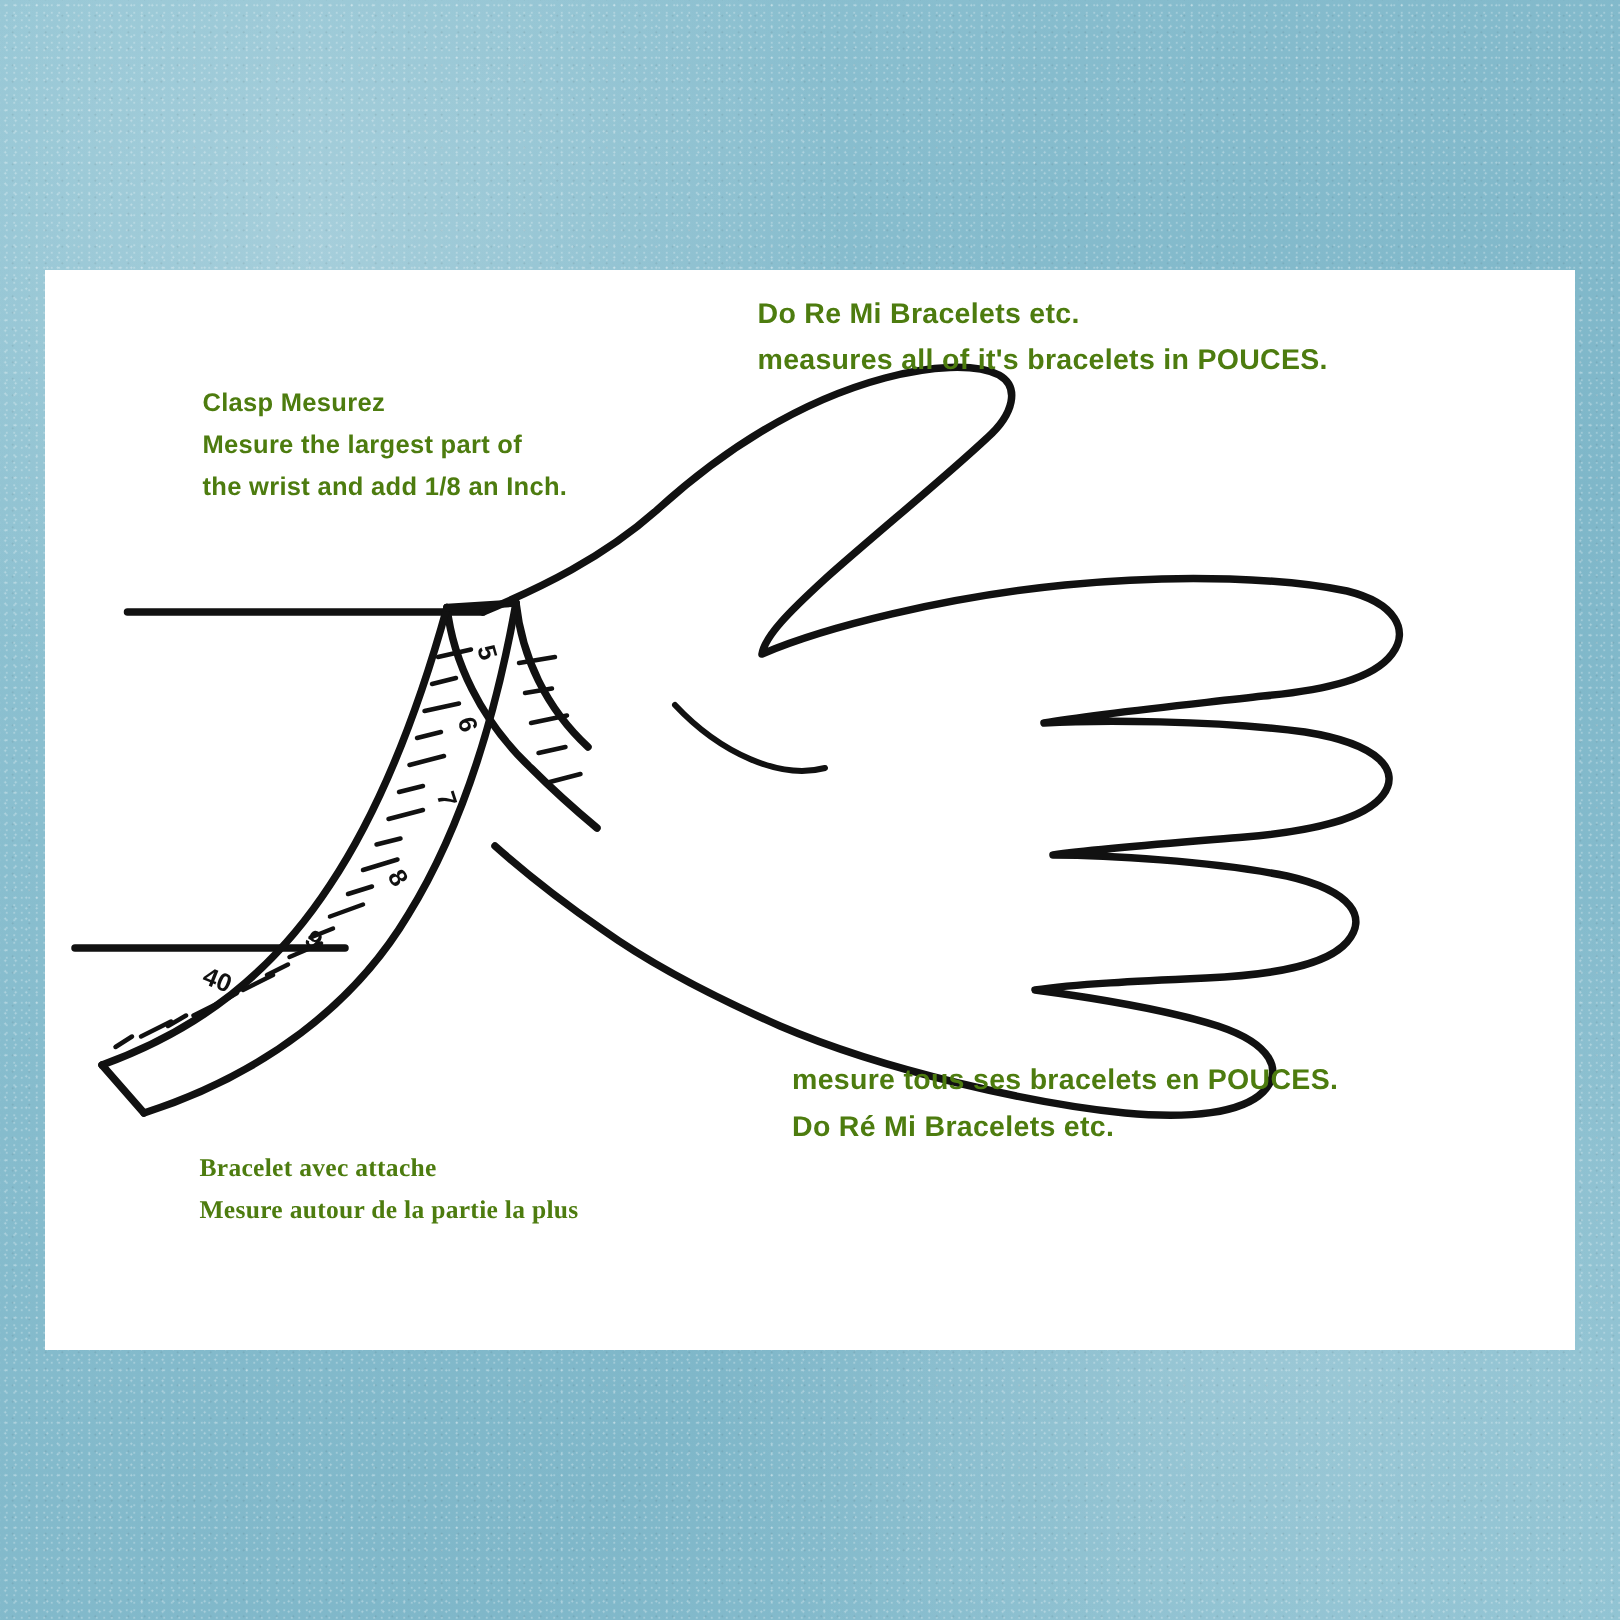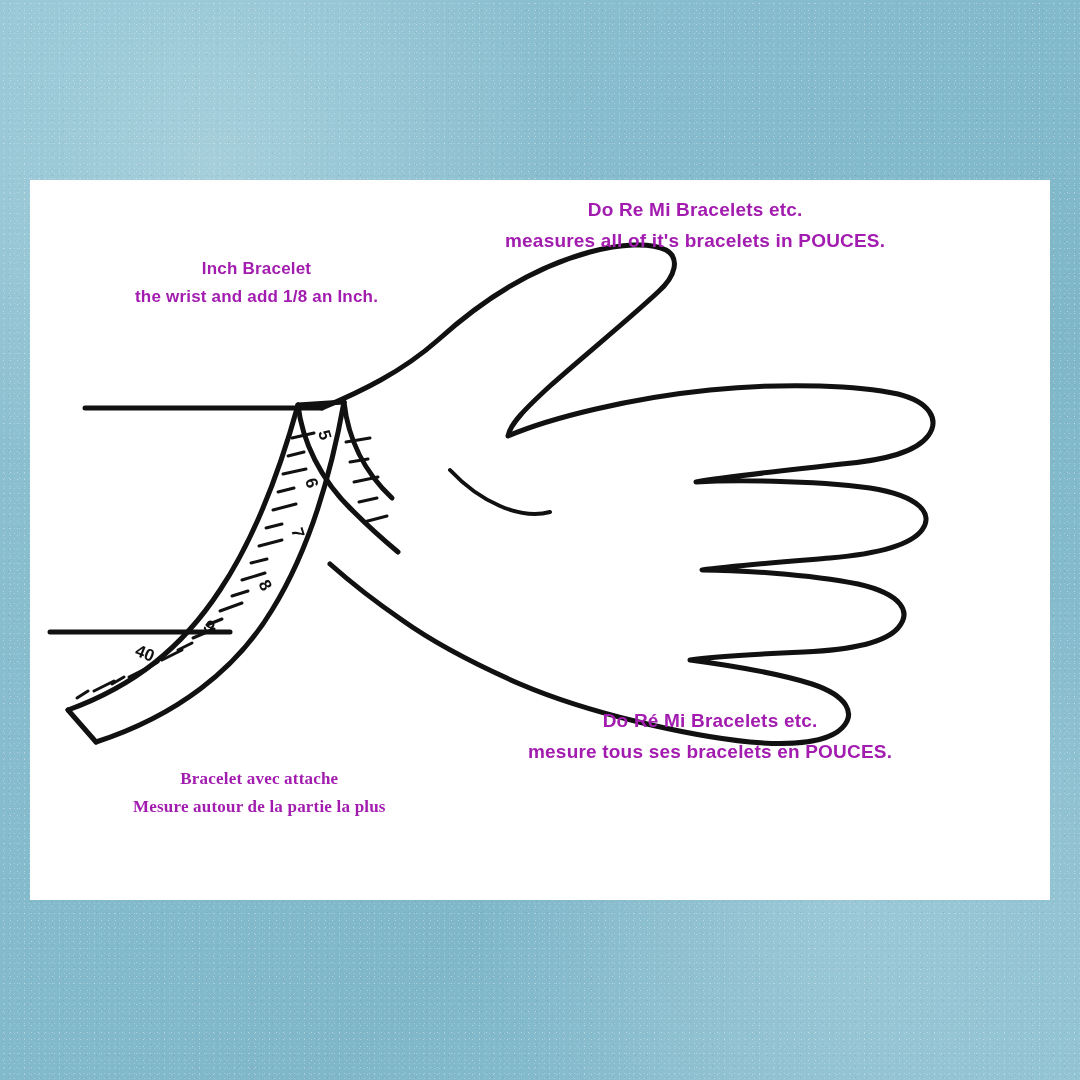--- a/index.html
+++ b/index.html
@@ -52,24 +52,23 @@
   #diagram {
     position: absolute;
     inset: 0;
     width: 100%;
     height: 100%;
     display: block;
   }
 
   .note {
     position: absolute;
-    color: #a21caf;
+    color: #4d7c0f;
     font-weight: bold;
     letter-spacing: 0.2px;
-    text-align: center;
   }
   .note div { white-space: nowrap; }
 
   
   #note-english {
     left: 475px;
     top: 14px;
     font-size: 19px;
     line-height: 31px;
   }
@@ -202,27 +201,28 @@
         <text class="tick-num" x="104" y="475" transform="rotate(22 104 475)">40</text>
       </g>
     </svg>
 
     <div class="note" id="note-english">
       <div>Do Re Mi Bracelets etc.</div>
       <div>measures all of it's bracelets in POUCES.</div>
     </div>
 
     <div class="note" id="note-clasp">
-      <div>Inch Bracelet</div>
+      <div>Clasp Mesurez</div>
+      <div>Mesure the largest part of</div>
       <div>the wrist and add 1/8 an Inch.</div>
     </div>
 
     <div class="note" id="note-french">
+      <div>mesure tous ses bracelets en POUCES.</div>
       <div>Do Ré Mi Bracelets etc.</div>
-      <div>mesure tous ses bracelets en POUCES.</div>
     </div>
 
     <div class="note" id="note-clasp-fr">
       <div>Bracelet avec attache</div>
       <div>Mesure autour de la partie la plus</div>
     </div>
 
   </div>
 </div>
 

